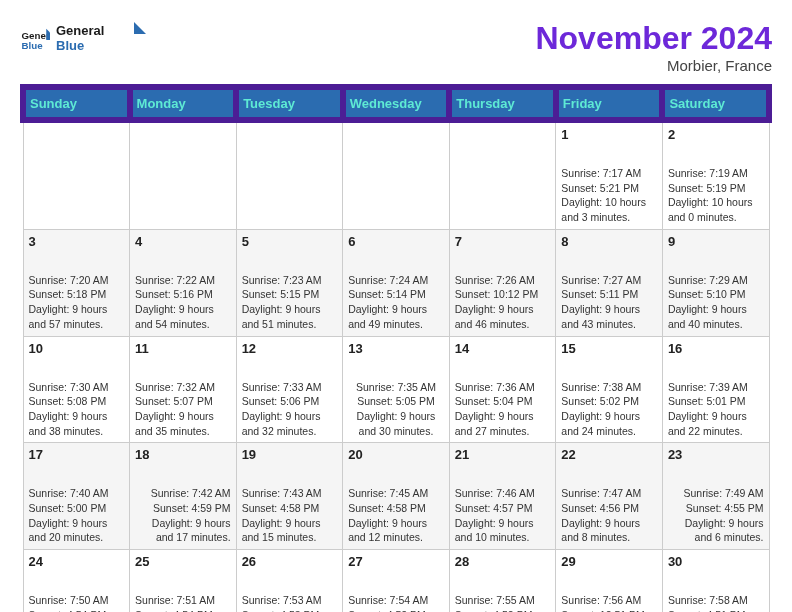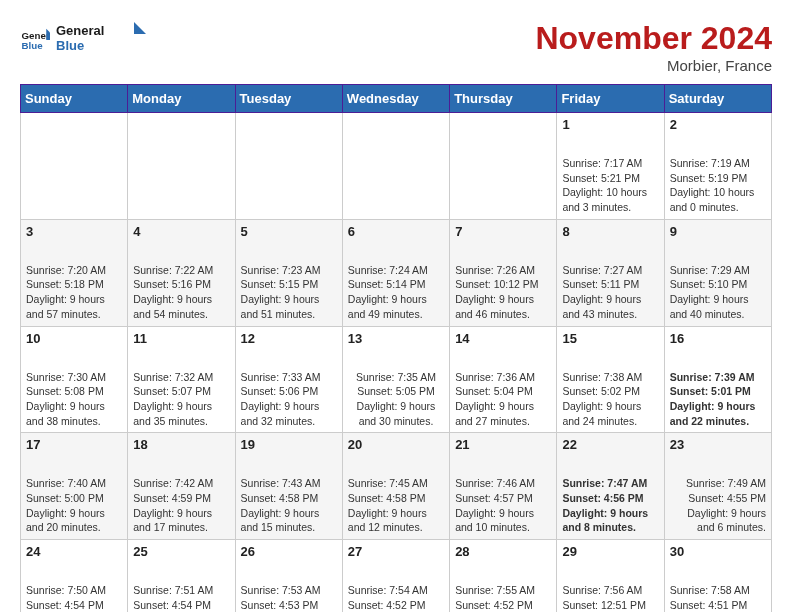--- a/index.html
+++ b/index.html
@@ -24,40 +24,40 @@
     .logo-icon {
       width: 30px;
       height: 30px;
     }
     .title-area {
       text-align: right;
     }
     .month-title {
       font-size: 32px;
       font-weight: bold;
-      color: #b91c1c;
+      color: #6d28d9;
       text-align: right;
     }
     .location {
       font-size: 15px;
       color: #444;
     }
     table {
       width: 100%;
       border-collapse: collapse;
       table-layout: fixed;
     }
     thead th {
       background: #2b6cb0;
-      color: #ffffff;
+      color: #5eead4;
       font-size: 13px;
       font-weight: bold;
       padding: 6px 4px;
       text-align: left;
-      border: 1px solid #4c1d95;
+      border: 6px solid #4c1d95;
     }
     tbody td {
       border: 1px solid #ccc;
       vertical-align: top;
       padding: 4px 5px;
       font-size: 11px;
       color: #222;
       height: 90px;
       background: #fff;
     }
@@ -212,35 +212,35 @@
 Daylight: 9 hours and 27 minutes.</div>
         </td>
         <td>
           <span class="day-num">15</span>
           <div class="day-info" style="white-space: pre-line;">Sunrise: 7:38 AM
 Sunset: 5:02 PM
 Daylight: 9 hours and 24 minutes.</div>
         </td>
         <td>
           <span class="day-num">16</span>
-          <div class="day-info" style="white-space: pre-line; font-weight: bold;">Sunrise: 7:39 AM
+          <div class="day-info" style="white-space: pre-line;">Sunrise: 7:39 AM
 Sunset: 5:01 PM
 Daylight: 9 hours and 22 minutes.</div>
         </td>
       </tr>
       <tr>
         <td>
           <span class="day-num">17</span>
           <div class="day-info" style="white-space: pre-line;">Sunrise: 7:40 AM
 Sunset: 5:00 PM
 Daylight: 9 hours and 20 minutes.</div>
         </td>
         <td>
           <span class="day-num">18</span>
-          <div class="day-info" style="white-space: pre-line;">Sunrise: 7:42 AM
+          <div class="day-info" style="white-space: pre-line; text-align: right;">Sunrise: 7:42 AM
 Sunset: 4:59 PM
 Daylight: 9 hours and 17 minutes.</div>
         </td>
         <td>
           <span class="day-num">19</span>
           <div class="day-info" style="white-space: pre-line;">Sunrise: 7:43 AM
 Sunset: 4:58 PM
 Daylight: 9 hours and 15 minutes.</div>
         </td>
         <td>
@@ -250,21 +250,21 @@
 Daylight: 9 hours and 12 minutes.</div>
         </td>
         <td>
           <span class="day-num">21</span>
           <div class="day-info" style="white-space: pre-line;">Sunrise: 7:46 AM
 Sunset: 4:57 PM
 Daylight: 9 hours and 10 minutes.</div>
         </td>
         <td>
           <span class="day-num">22</span>
-          <div class="day-info" style="white-space: pre-line; font-weight: bold;">Sunrise: 7:47 AM
+          <div class="day-info" style="white-space: pre-line;">Sunrise: 7:47 AM
 Sunset: 4:56 PM
 Daylight: 9 hours and 8 minutes.</div>
         </td>
         <td>
           <span class="day-num">23</span>
           <div class="day-info" style="white-space: pre-line; text-align: right;">Sunrise: 7:49 AM
 Sunset: 4:55 PM
 Daylight: 9 hours and 6 minutes.</div>
         </td>
       </tr>

